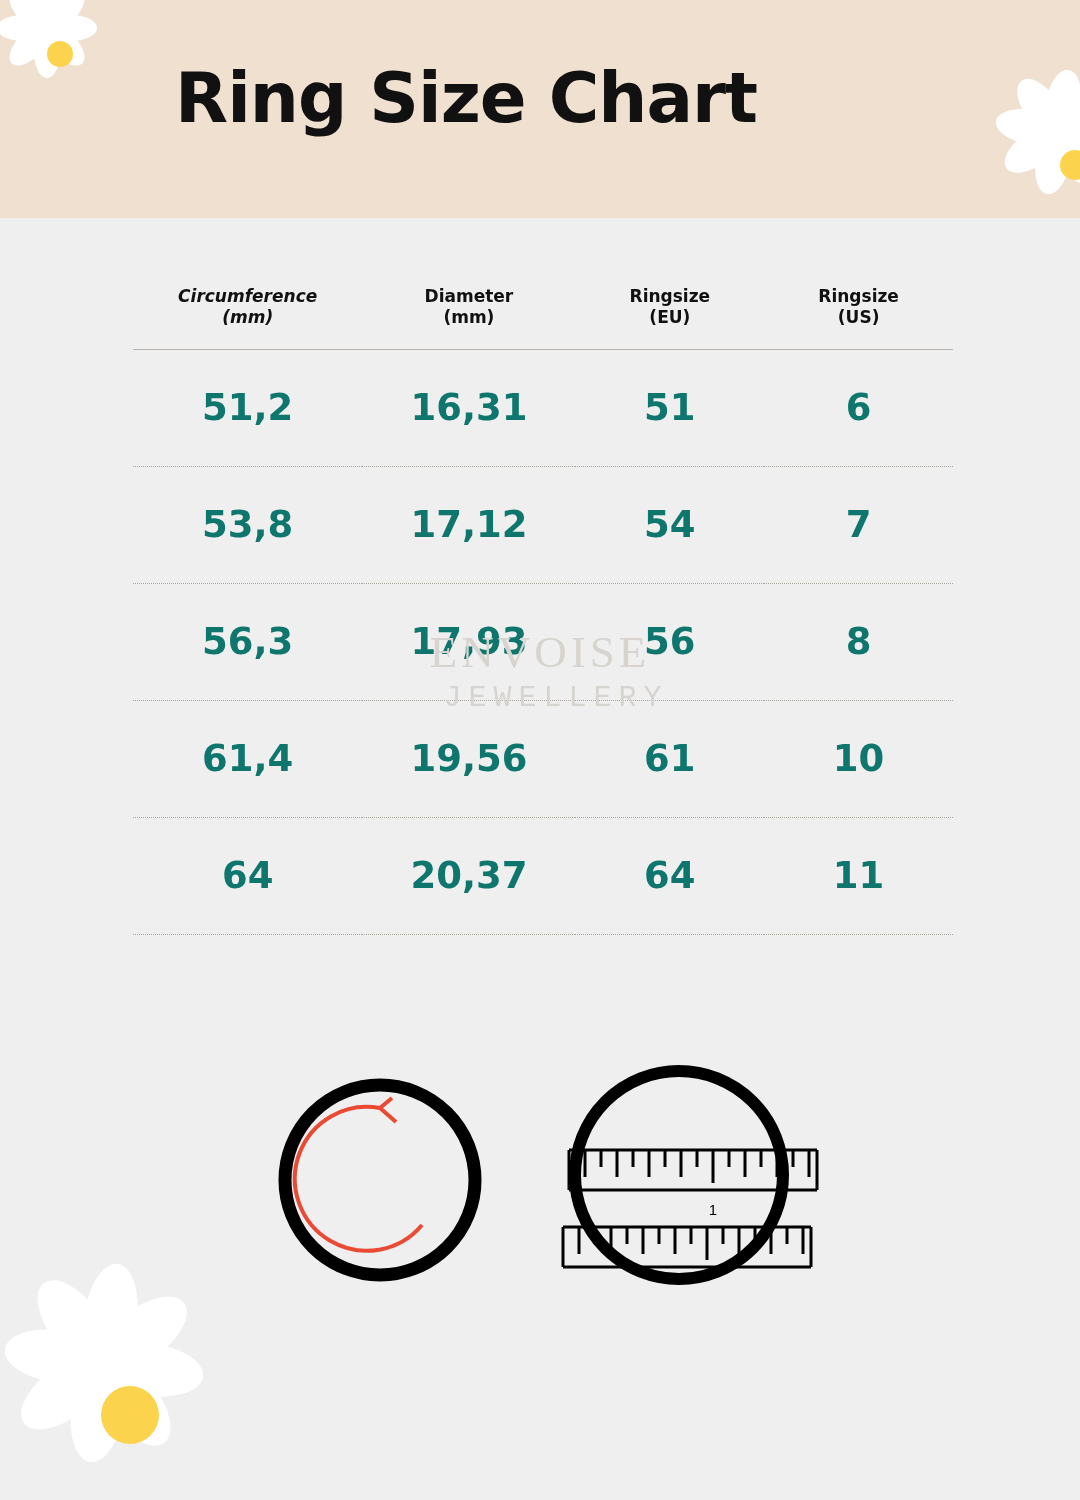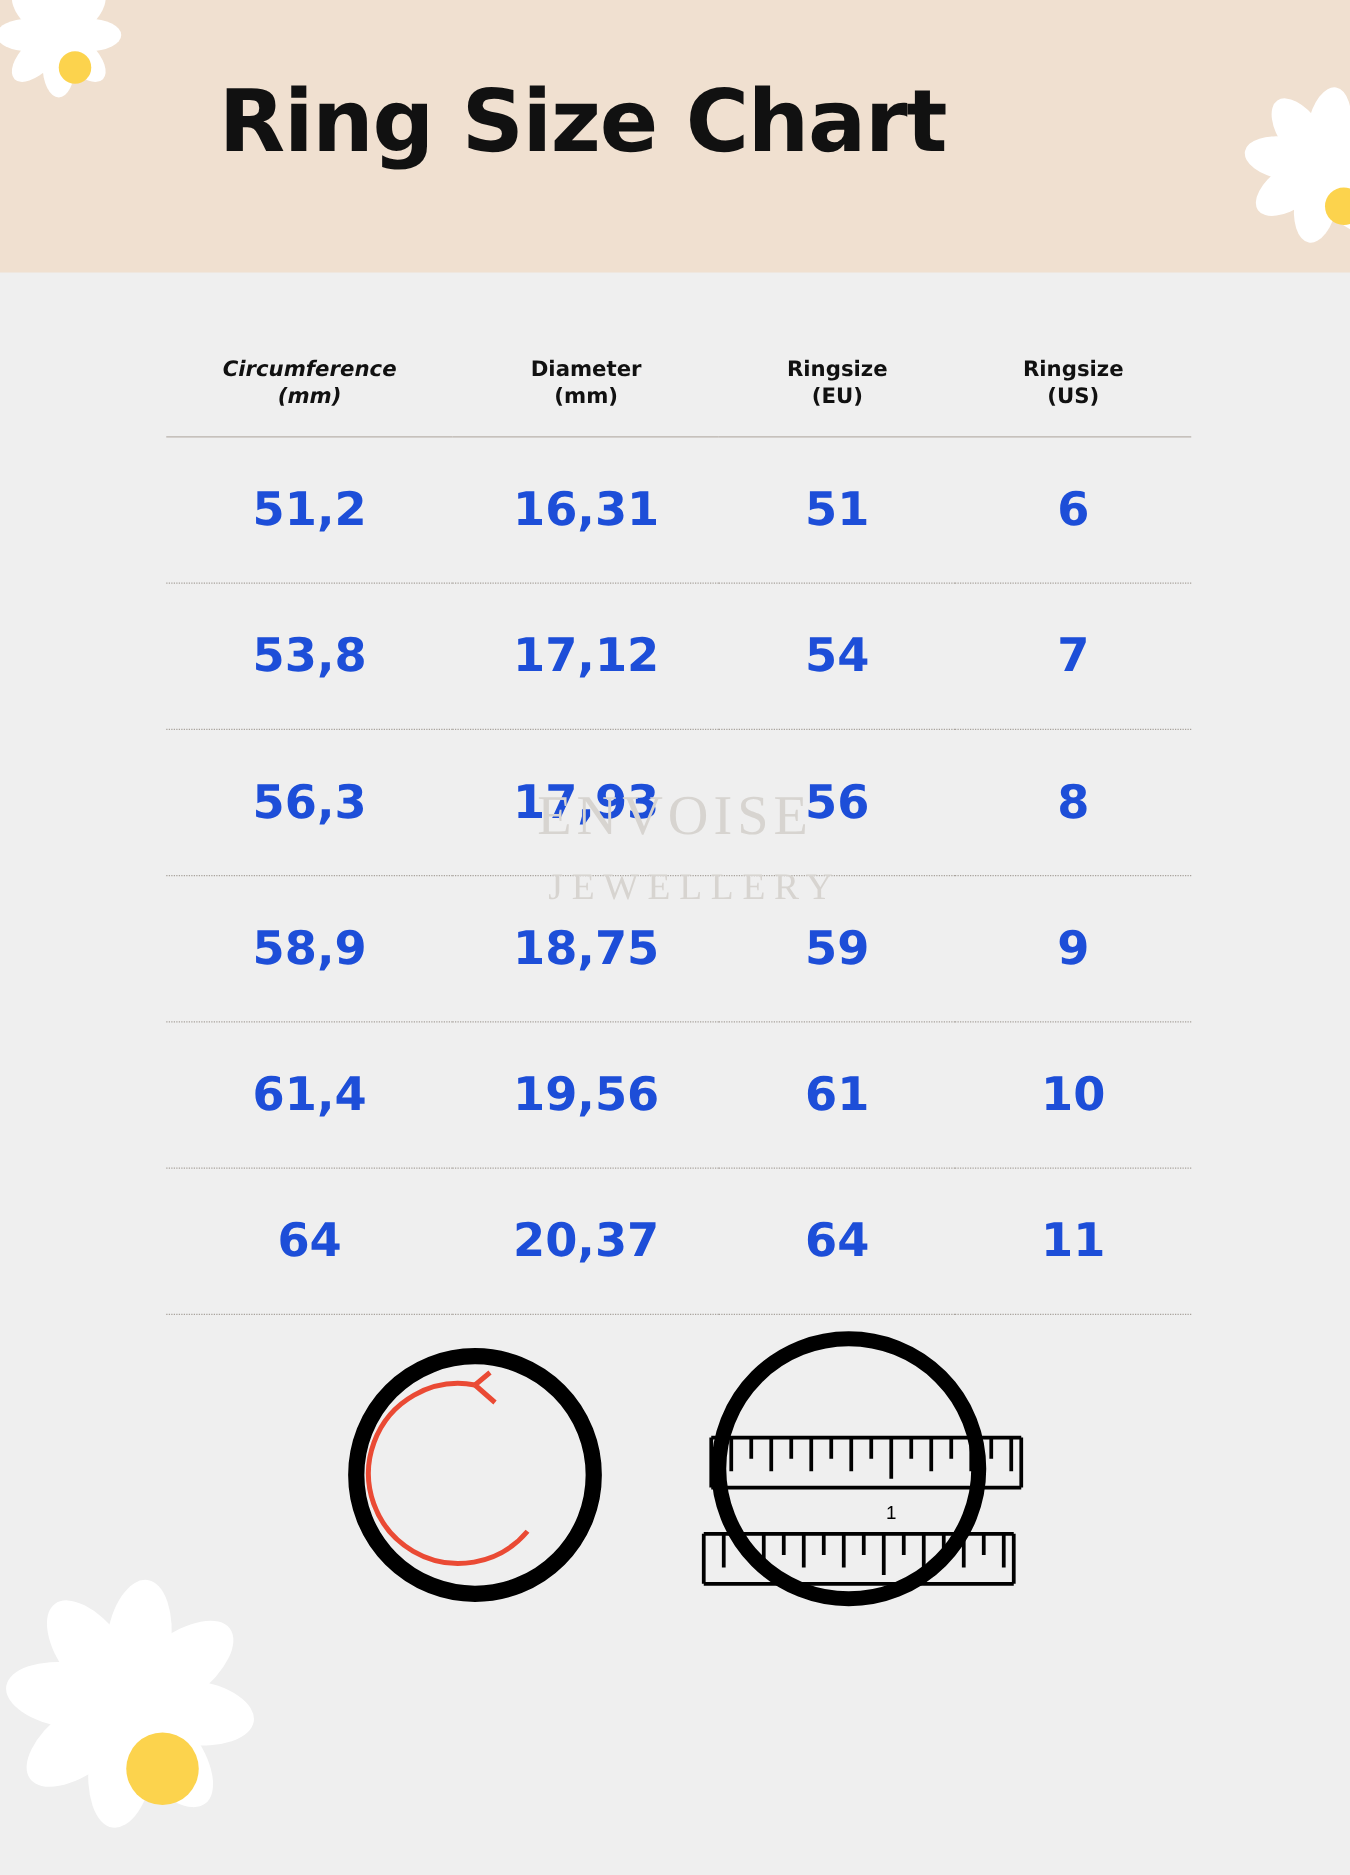--- a/index.html
+++ b/index.html
@@ -93,21 +93,21 @@
     padding-bottom: 20px;
     line-height: 1.25;
     font-family: "DejaVu Sans", sans-serif;
   }
   table.size-table thead tr {
     border-bottom: 1px solid #b9b2ac;
   }
   table.size-table td {
     font-size: 37px;
     font-weight: bold;
-    color: #1d4ed8;
+    color: #0f766e;
     text-align: center;
     height: 114px;
     vertical-align: middle;
     font-family: "DejaVu Sans", sans-serif;
     border-bottom: 1px dotted #a8a29c;
   }
   .col-circ { width: 28%; font-style: italic; }
   .col-diam { width: 26%; margin-top: 19px; }
   .col-eu   { width: 23%; }
   .col-us   { width: 23%; }
@@ -123,24 +123,24 @@
     pointer-events: none;
     z-index: 5;
   }
   .watermark .wm-main {
     font-family: "Liberation Serif", serif;
     font-size: 45px;
     letter-spacing: 4px;
     line-height: 1;
   }
   .watermark .wm-sub {
-    font-family: Liberation Serif, serif;
+    font-family: Liberation Mono, monospace;
     font-size: 30px;
     letter-spacing: 7px;
-    margin-top: 18px;
+    margin-top: 6px;
     padding-left: 32px;
   }
 
   
   .diagrams {
     position: absolute;
     left: 270px;
     top: 1055px;
     width: 600px;
     height: 250px;
@@ -212,26 +212,20 @@
         <td>53,8</td>
         <td>17,12</td>
         <td>54</td>
         <td>7</td>
       </tr>
       <tr>
         <td>56,3</td>
         <td>17,93</td>
         <td>56</td>
         <td>8</td>
-      </tr>
-      <tr>
-        <td>58,9</td>
-        <td>18,75</td>
-        <td>59</td>
-        <td>9</td>
       </tr>
       <tr>
         <td>61,4</td>
         <td>19,56</td>
         <td>61</td>
         <td>10</td>
       </tr>
       <tr>
         <td>64</td>
         <td>20,37</td>

